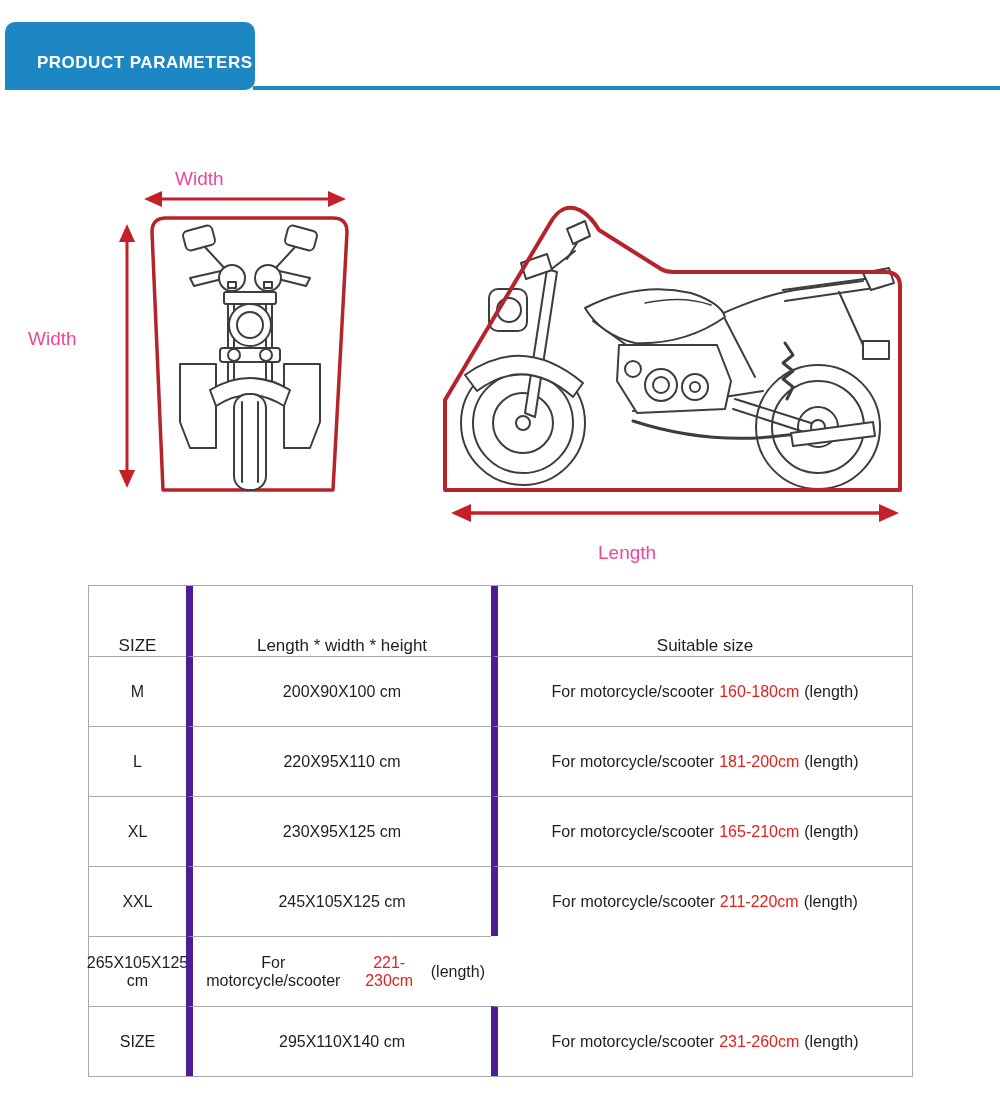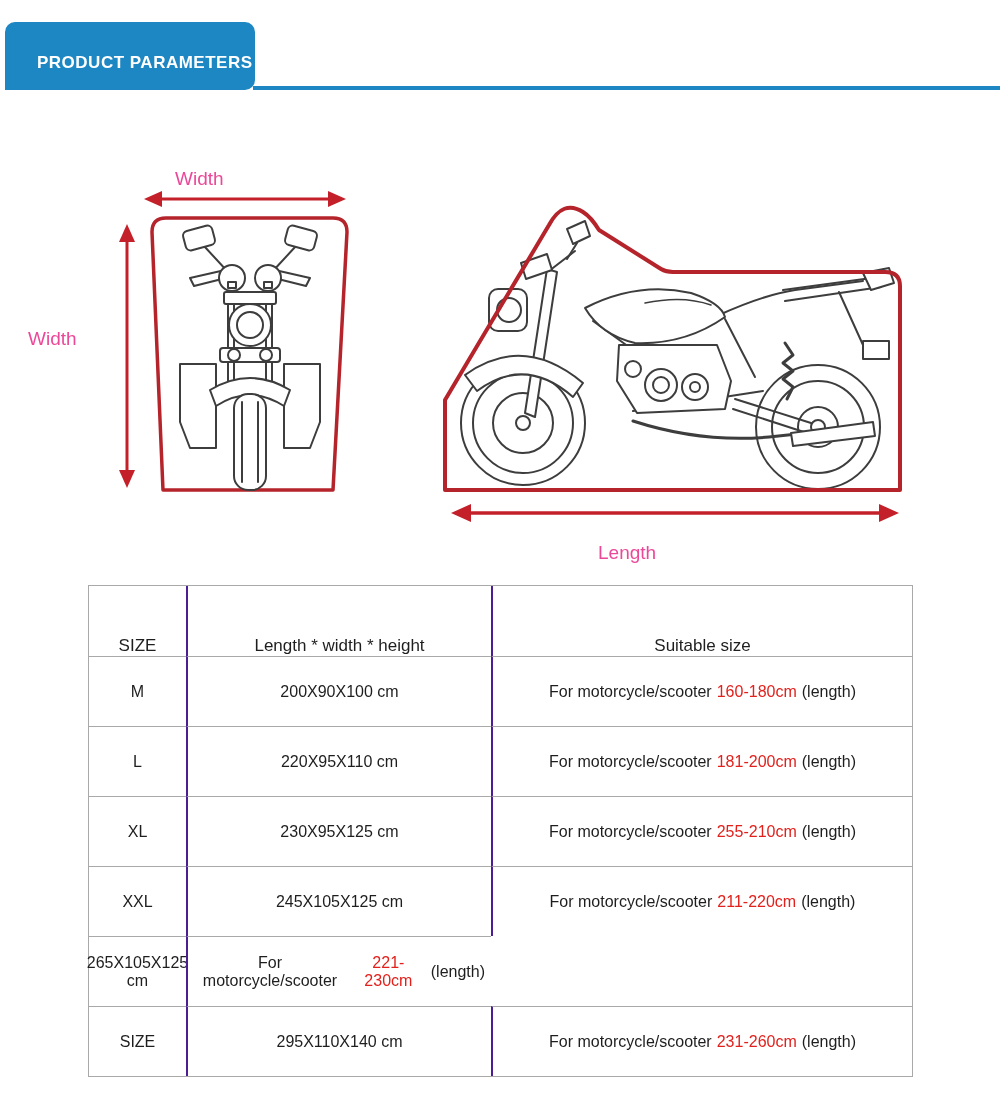--- a/index.html
+++ b/index.html
@@ -37,21 +37,21 @@
   .dsvg{position:absolute;}
   
   #ptable{
     position:absolute;left:88px;top:585px;width:825px;
     border:1px solid #a9a9a9;box-sizing:border-box;
     background:#fff;
   }
   .trow{display:grid;grid-template-columns:97px 305px 1fr;height:70px;}
   .cell{
     display:flex;align-items:center;justify-content:center;
-    border-left:2px solid #4c1d95;border-top:1px solid #a9a9a9;
+    border-left:7px solid #4c1d95;border-top:1px solid #a9a9a9;
     font-size:16px;color:#1e1e1e;text-align:center;
     padding:0 6px;box-sizing:border-box;
   }
   .trow .cell:first-child{border-left:none;}
   .trow.head .cell{border-top:none;font-size:17px;align-items:flex-end;}
   .c-suit .range{color:#e2211c;margin:0 5px;}
 </style>
 </head>
 <body>
 
@@ -224,21 +224,21 @@
 
   <div class="trow">
     <div class="cell c-size">
       <span class="v-size">XL</span>
     </div>
     <div class="cell c-dim">
       <span class="v-dim">230X95X125 cm</span>
     </div>
     <div class="cell c-suit">
       <span class="pre">For motorcycle/scooter</span>
-            <span class="range">255-210cm</span>
+            <span class="range">165-210cm</span>
             <span class="suf">(length)</span>
     </div>
   </div>
 
   <div class="trow">
     <div class="cell c-size">
       <span class="v-size">XXL</span>
     </div>
     <div class="cell c-dim">
       <span class="v-dim">245X105X125 cm</span>

